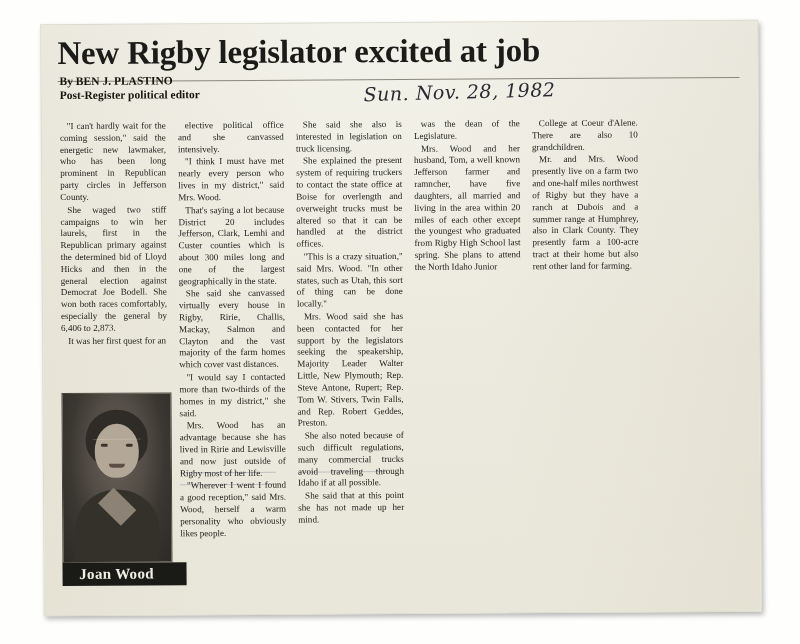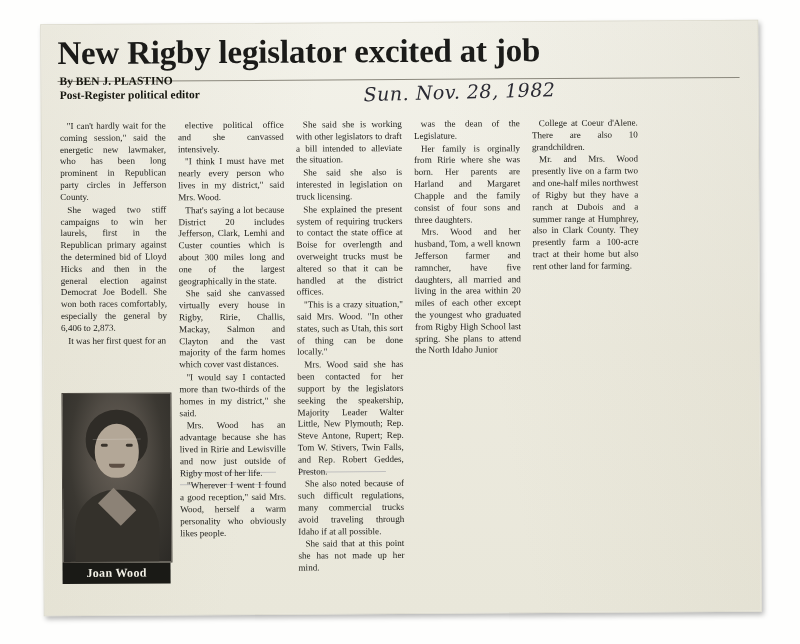--- a/index.html
+++ b/index.html
@@ -204,24 +204,24 @@
     margin-left: -16px;
     width: 32px;
     height: 22px;
     background: #8c8276;
     transform: rotate(45deg);
   }
   .caption-bar {
     width: 108px;
     background: #1a1a16;
     color: #f2f0e6;
-    font-size: 12px;
+    font-size: 15px;
     font-weight: 700;
     text-align: center;
-    padding: 3px 0 3px 0;
+    padding: 3px 16px 3px 0;
     letter-spacing: 0.3px;
   }
 
   
   .pen-mark {
     position: absolute;
     background: rgba(40,45,90,0.22);
     height: 1px;
   }
 </style>
@@ -255,33 +255,31 @@
         <p>"I think I must have met nearly every person who lives in my district," said Mrs. Wood.</p>
         <p>That's saying a lot because District 20 includes Jefferson, Clark, Lemhi and Custer counties which is about 300 miles long and one of the largest geographically in the state.</p>
         <p>She said she canvassed virtually every house in Rigby, Ririe, Challis, Mackay, Salmon and Clayton and the vast majority of the farm homes which cover vast distances.</p>
         <p>"I would say I contacted more than two-thirds of the homes in my district," she said.</p>
         <p>Mrs. Wood has an advantage because she has lived in Ririe and Lewisville and now just outside of Rigby most of her life.</p>
         <p>"Wherever I went I found a good reception," said Mrs. Wood, herself a warm personality who obviously likes people.</p>
 
       </div>
 
       <div class="col c3">
-        <p>She said she is working with other legislators to draft a bill intended to alleviate the situation.</p>
         <p>She said she also is interested in legislation on truck licensing.</p>
         <p>She explained the present system of requiring truckers to contact the state office at Boise for overlength and overweight trucks must be altered so that it can be handled at the district offices.</p>
         <p>"This is a crazy situation," said Mrs. Wood. "In other states, such as Utah, this sort of thing can be done locally."</p>
         <p>Mrs. Wood said she has been contacted for her support by the legislators seeking the speakership, Majority Leader Walter Little, New Plymouth; Rep. Steve Antone, Rupert; Rep. Tom W. Stivers, Twin Falls, and Rep. Robert Geddes, Preston.</p>
         <p>She also noted because of such difficult regulations, many commercial trucks avoid traveling through Idaho if at all possible.</p>
         <p>She said that at this point she has not made up her mind.</p>
 
       </div>
 
       <div class="col c4">
         <p class="first">was the dean of the Legislature.</p>
-        <p>Her family is orginally from Ririe where she was born. Her parents are Harland and Margaret Chapple and the family consist of four sons and three daughters.</p>
         <p>Mrs. Wood and her husband, Tom, a well known Jefferson farmer and ramncher, have five daughters, all married and living in the area within 20 miles of each other except the youngest who graduated from Rigby High School last spring. She plans to attend the North Idaho Junior</p>
       </div>
 
       <div class="col c5">
         <p class="first">College at Coeur d'Alene. There are also 10 grandchildren.</p>
         <p>Mr. and Mrs. Wood presently live on a farm two and one-half miles northwest of Rigby but they have a ranch at Dubois and a summer range at Humphrey, also in Clark County. They presently farm a 100-acre tract at their home but also rent other land for farming.</p>
       </div>
 
     </div>
 

